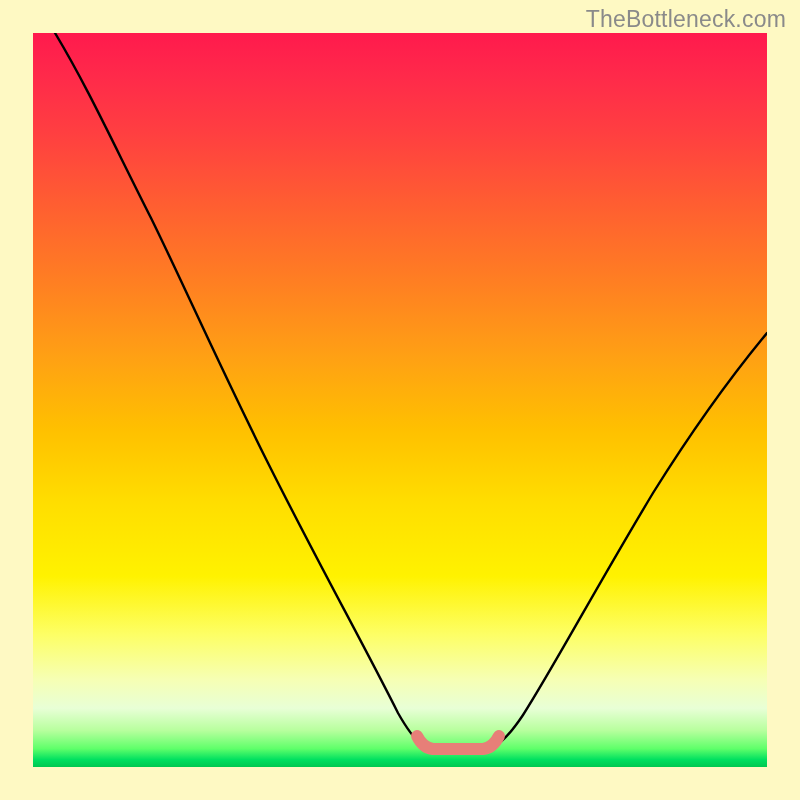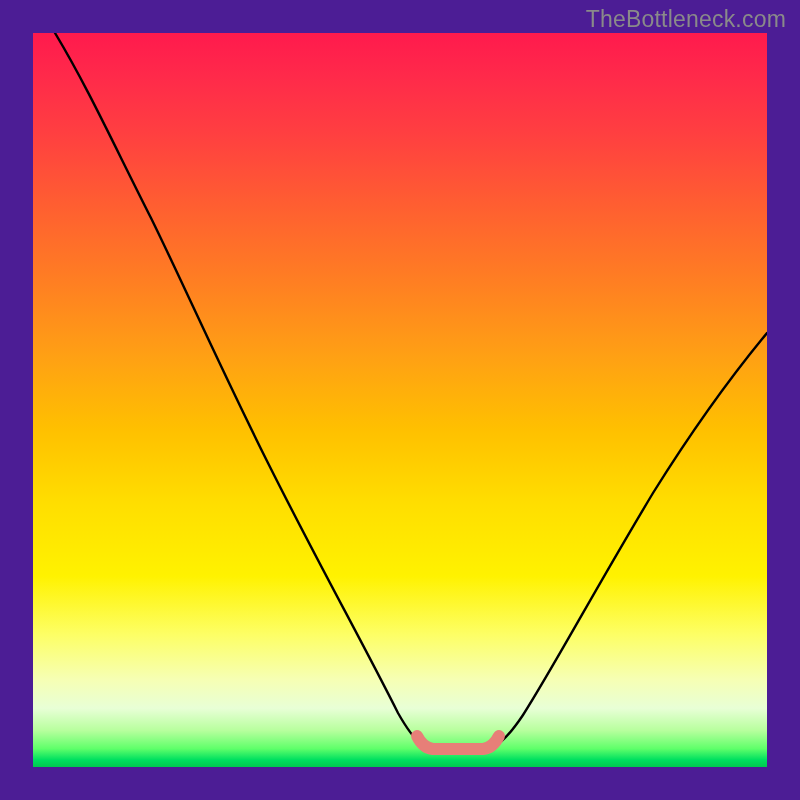--- a/index.html
+++ b/index.html
@@ -8,21 +8,21 @@
     width: 800px;
     height: 800px;
     background: #000;
     overflow: hidden;
     font-family: Arial, Helvetica, sans-serif;
   }
   .stage {
     position: relative;
     width: 800px;
     height: 800px;
-    background: #4c1d95;
+    background: #fef9c3;
   }
   
   .plot {
     position: absolute;
     left: 33px;
     top: 33px;
     width: 734px;
     height: 734px;
     
     background: linear-gradient(

